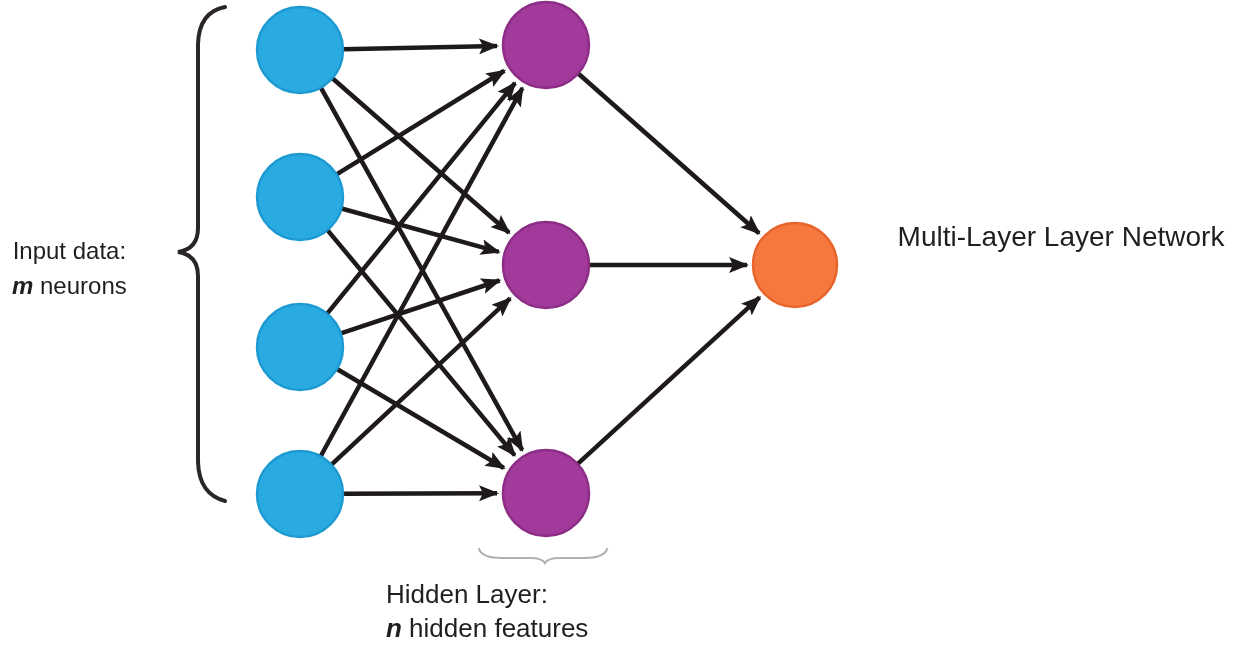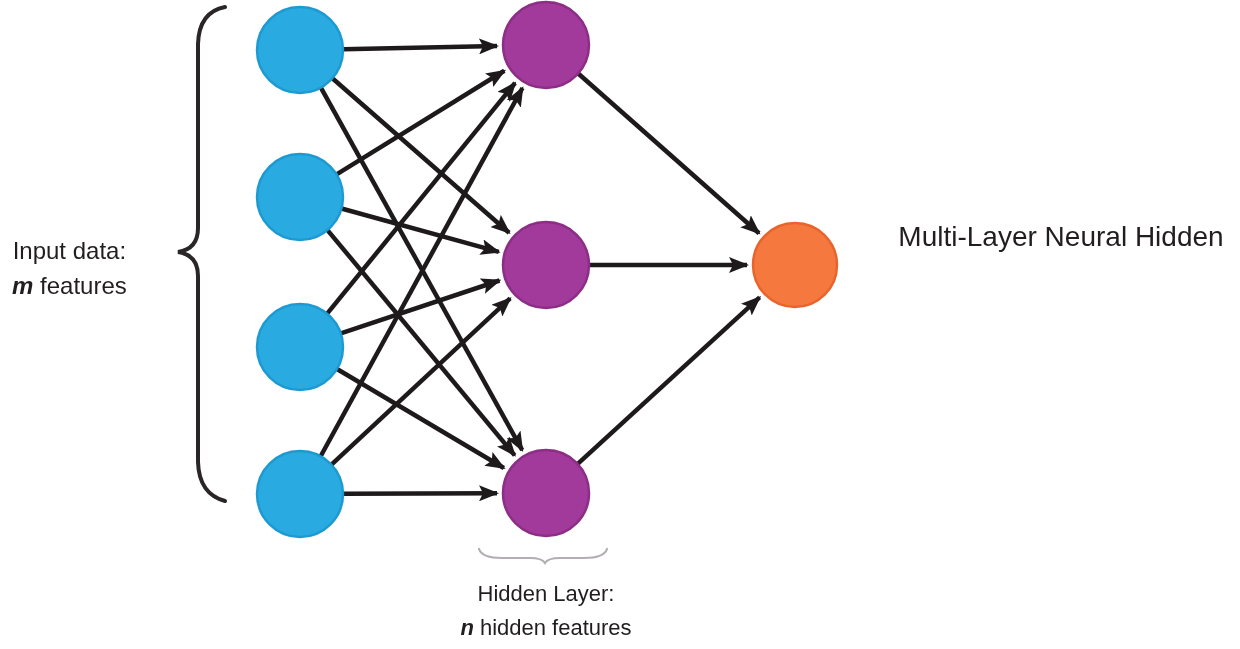--- a/index.html
+++ b/index.html
@@ -8,21 +8,21 @@
     width: 1240px;
     height: 649px;
     background: #ffffff;
     overflow: hidden;
     font-family: "Liberation Sans", "DejaVu Sans", sans-serif;
   }
   .stage svg { position: absolute; left: 0; top: 0; }
   .label { position: absolute; color: #221e1f; }
   .lbl-line { white-space: pre-wrap; }
   .input-label  { left: 12px;   top: 233px; font-size: 24px; line-height: 35px; text-align: center; }
-  .hidden-label { left: 386px; top: 577px; width: 320px; font-size: 22px; line-height: 34px; text-align: center; }
+  .hidden-label { left: 386px; top: 577px; width: 320px; font-size: 26px; line-height: 34px; }
   .network-label{ left: 881px; top: 219px; width: 360px; font-size: 28px; line-height: 36px; text-align: center; }
   .var { font-weight: bold; font-style: italic; }
 </style>
 </head>
 <body>
 
 <div class="stage">
 
   <svg id="net-svg" width="1240" height="649" viewBox="0 0 1240 649">
     <defs>
@@ -59,25 +59,25 @@
         <circle cx="300" cy="494" r="43" fill="#29ABE2" stroke="#1D9AD1" stroke-width="2.5"></circle>
         <circle cx="546" cy="45" r="43" fill="#A23A9C" stroke="#8C2D86" stroke-width="2.5"></circle>
         <circle cx="546" cy="265" r="43" fill="#A23A9C" stroke="#8C2D86" stroke-width="2.5"></circle>
         <circle cx="546" cy="493" r="43" fill="#A23A9C" stroke="#8C2D86" stroke-width="2.5"></circle>
         <circle cx="795" cy="265" r="42" fill="#F5783E" stroke="#E8642C" stroke-width="2.5"></circle>
       </g>
   </svg>
 
   <div class="label input-label" style="color: rgb(34, 30, 31);">
     <div class="lbl-line">Input data:</div>
-    <div class="lbl-line"><span class="var">m</span><span> features</span></div>
+    <div class="lbl-line"><span class="var">m</span><span> neurons</span></div>
   </div>
 
   <div class="label hidden-label" style="color: rgb(34, 30, 31);">
     <div class="lbl-line">Hidden Layer:</div>
     <div class="lbl-line"><span class="var">n</span><span> hidden features</span></div>
   </div>
 
   <div class="label network-label" style="color: rgb(34, 30, 31);">
-    <div class="lbl-line">Multi-Layer Neural Hidden</div>
+    <div class="lbl-line">Multi-Layer Layer Network</div>
   </div>
 
 </div>
 
 </body></html>

